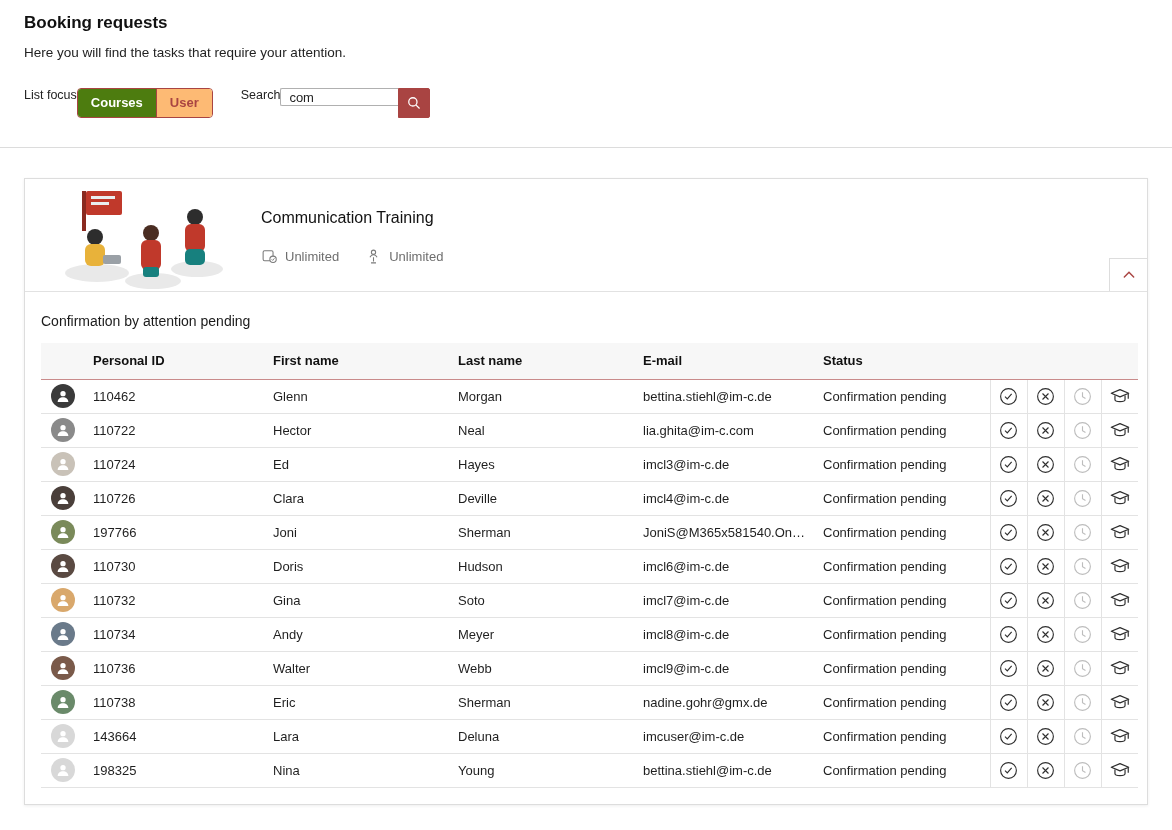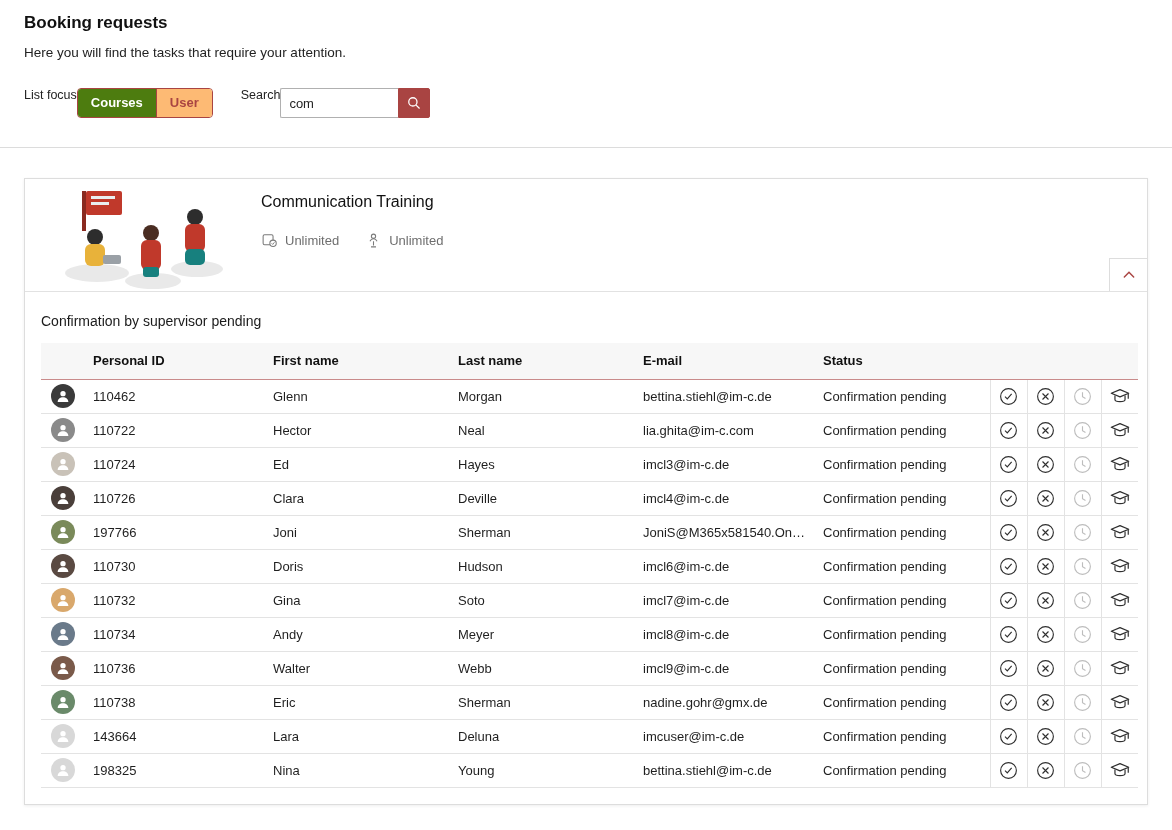--- a/index.html
+++ b/index.html
@@ -22,42 +22,42 @@
     font-family: "Liberation Sans", sans-serif;
     font-size: 13px; font-weight: bold;
     padding: 6px 13px; border: none; background: #fdba74;
     color: #a94442; cursor: pointer; line-height: 16px;
   }
   .toggle button + button { border-left: 1px solid #a94442; }
   .toggle button.active { background: #4d7c0f; color: #fff; }
 
   .search-group { display: flex; }
   .search-input {
-    width: 118px; height: 30px; border: 1px solid #b0b0b0; border-right: none;
+    width: 118px; height: 18px; border: 1px solid #b0b0b0; border-right: none;
     border-radius: 2px 0 0 2px; padding: 0 8px; font-size: 13px;
     font-family: "Liberation Sans", sans-serif; color: #222; outline: none;
   }
   .search-btn {
     width: 32px; height: 30px; background: #a94442; border: 1px solid #a94442;
     border-radius: 0 2px 2px 0; cursor: pointer;
     display: flex; align-items: center; justify-content: center;
   }
 
   .divider { border: none; border-top: 1px solid #dcdcdc; margin-top: 29px; }
 
   .card {
     margin: 30px 24px 0 24px;
     border: 1px solid #ddd;
     background: #fff;
     box-shadow: 0 1px 3px rgba(0,0,0,0.07);
   }
   .course-header { position: relative; display: flex; padding: 8px 16px 0 30px; min-height: 113px; border-bottom: 1px solid #e2e2e2; }
   .course-img { width: 176px; height: 104px; flex: 0 0 auto; }
   .course-info { margin-left: 30px; padding-top: 6px; }
-  .course-title { font-size: 16px; color: #111; margin-bottom: 21px; }
+  .course-title { font-size: 16px; color: #111; margin-bottom: 21px; margin-top: 16px; }
   .course-dates { font-size: 14px; color: #222; margin-bottom: 18px; }
   .capacity-row { display: flex; gap: 26px; align-items: flex-end; }
   .capacity { display: inline-flex; align-items: center; gap: 7px; font-size: 13px; color: #6e6e6e; }
 
   .collapse-btn {
     position: absolute; right: 0; bottom: 0;
     width: 38px; height: 33px;
     background: #fff; border: none;
     border-left: 1px solid #ddd; border-top: 1px solid #ddd;
     cursor: pointer; display: flex; align-items: center; justify-content: center;
@@ -169,21 +169,21 @@
       </div>
     </div>
     <button class="collapse-btn">
       <svg width="16" height="16" viewBox="0 0 24 24">
         <path d="M5 15l7-7 7 7" fill="none" stroke="#a94442" stroke-width="2.2" stroke-linecap="round"></path>
       </svg>
     </button>
   </div>
 
   <div class="table-section">
-    <div class="section-title">Confirmation by supervisor pending</div>
+    <div class="section-title">Confirmation by attention pending</div>
     <table class="booking-table">
       <colgroup>
         <col style="width:44px">
           <col style="width:180px">
           <col style="width:185px">
           <col style="width:185px">
         <col style="width:180px">
           <col style="width:175px">
         <col style="width:37px">
           <col style="width:37px">

